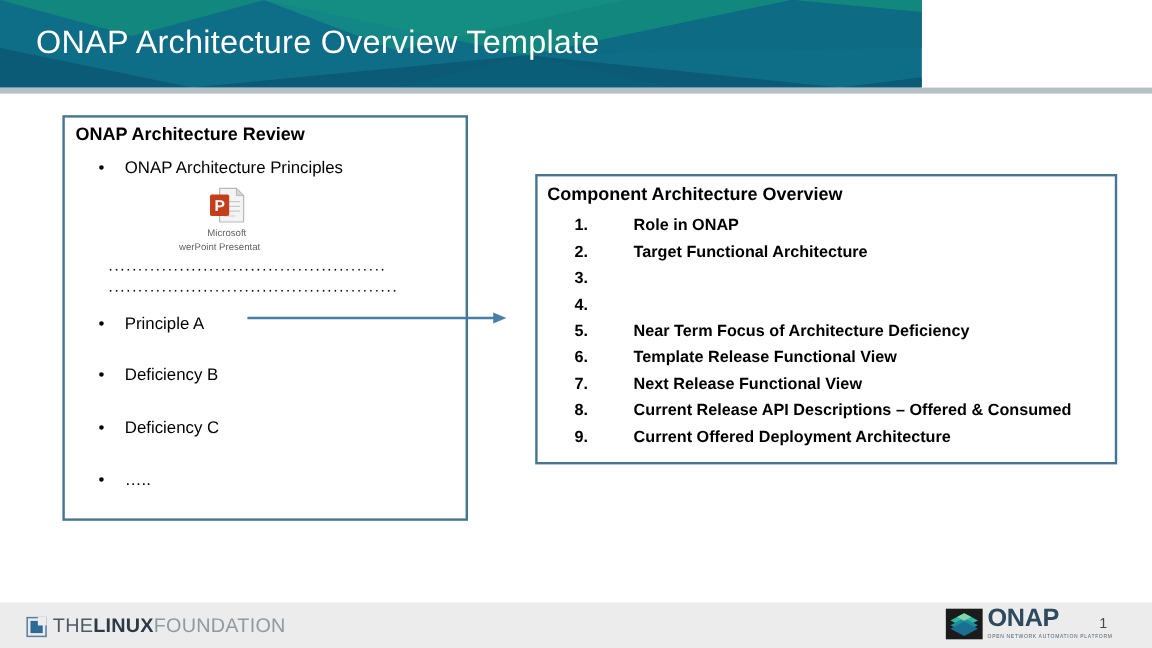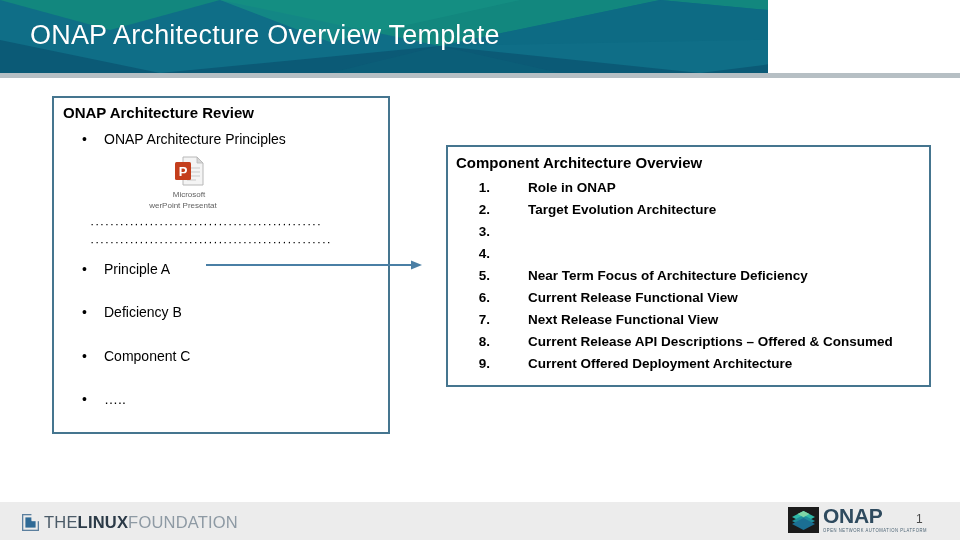--- a/index.html
+++ b/index.html
@@ -340,56 +340,56 @@
     <div class="dot-row" id="dot-row-1">···············································</div>
     <div class="dot-row" id="dot-row-2">·················································</div>
 
     <div class="lp-bullet" id="lp-comp-a">
       <span class="bullet-dot">•</span><span>Principle A</span>
     </div>
     <div class="lp-bullet" id="lp-comp-b">
       <span class="bullet-dot">•</span><span>Deficiency B</span>
     </div>
     <div class="lp-bullet" id="lp-comp-c">
-      <span class="bullet-dot">•</span><span>Component C</span>
+      <span class="bullet-dot">•</span><span>Deficiency C</span>
     </div>
     <div class="lp-bullet" id="lp-comp-etc">
       <span class="bullet-dot">•</span><span>…..</span>
     </div>
   </div>
 
   <svg id="connector-arrow" viewBox="0 0 216 14" preserveAspectRatio="none">
     <line x1="0" y1="7" x2="208" y2="7" stroke="#4a7fa5" stroke-width="2"></line>
     <polygon points="216,7 205,2.5 205,11.5" fill="#4a7fa5"></polygon>
   </svg>
 
   <div id="right-panel">
     <div id="right-panel-title">Component Architecture Overview</div>
     <div id="right-list">
       <div class="rl-item">
         <span class="rl-num">1.</span>
         <span class="rl-text">Role in ONAP</span>
       </div>
       <div class="rl-item">
         <span class="rl-num">2.</span>
-        <span class="rl-text">Target Evolution Architecture</span>
+        <span class="rl-text">Target Functional Architecture</span>
       </div>
       <div class="rl-item">
         <span class="rl-num">3.</span>
       </div>
       <div class="rl-item">
         <span class="rl-num">4.</span>
       </div>
       <div class="rl-item">
         <span class="rl-num">5.</span>
         <span class="rl-text">Near Term Focus of Architecture Deficiency</span>
       </div>
       <div class="rl-item">
         <span class="rl-num">6.</span>
-        <span class="rl-text">Current Release Functional View</span>
+        <span class="rl-text">Template Release Functional View</span>
       </div>
       <div class="rl-item">
         <span class="rl-num">7.</span>
         <span class="rl-text">Next Release Functional View</span>
       </div>
       <div class="rl-item">
         <span class="rl-num">8.</span>
         <span class="rl-text">Current Release API Descriptions – Offered &amp; Consumed</span>
       </div>
       <div class="rl-item">

